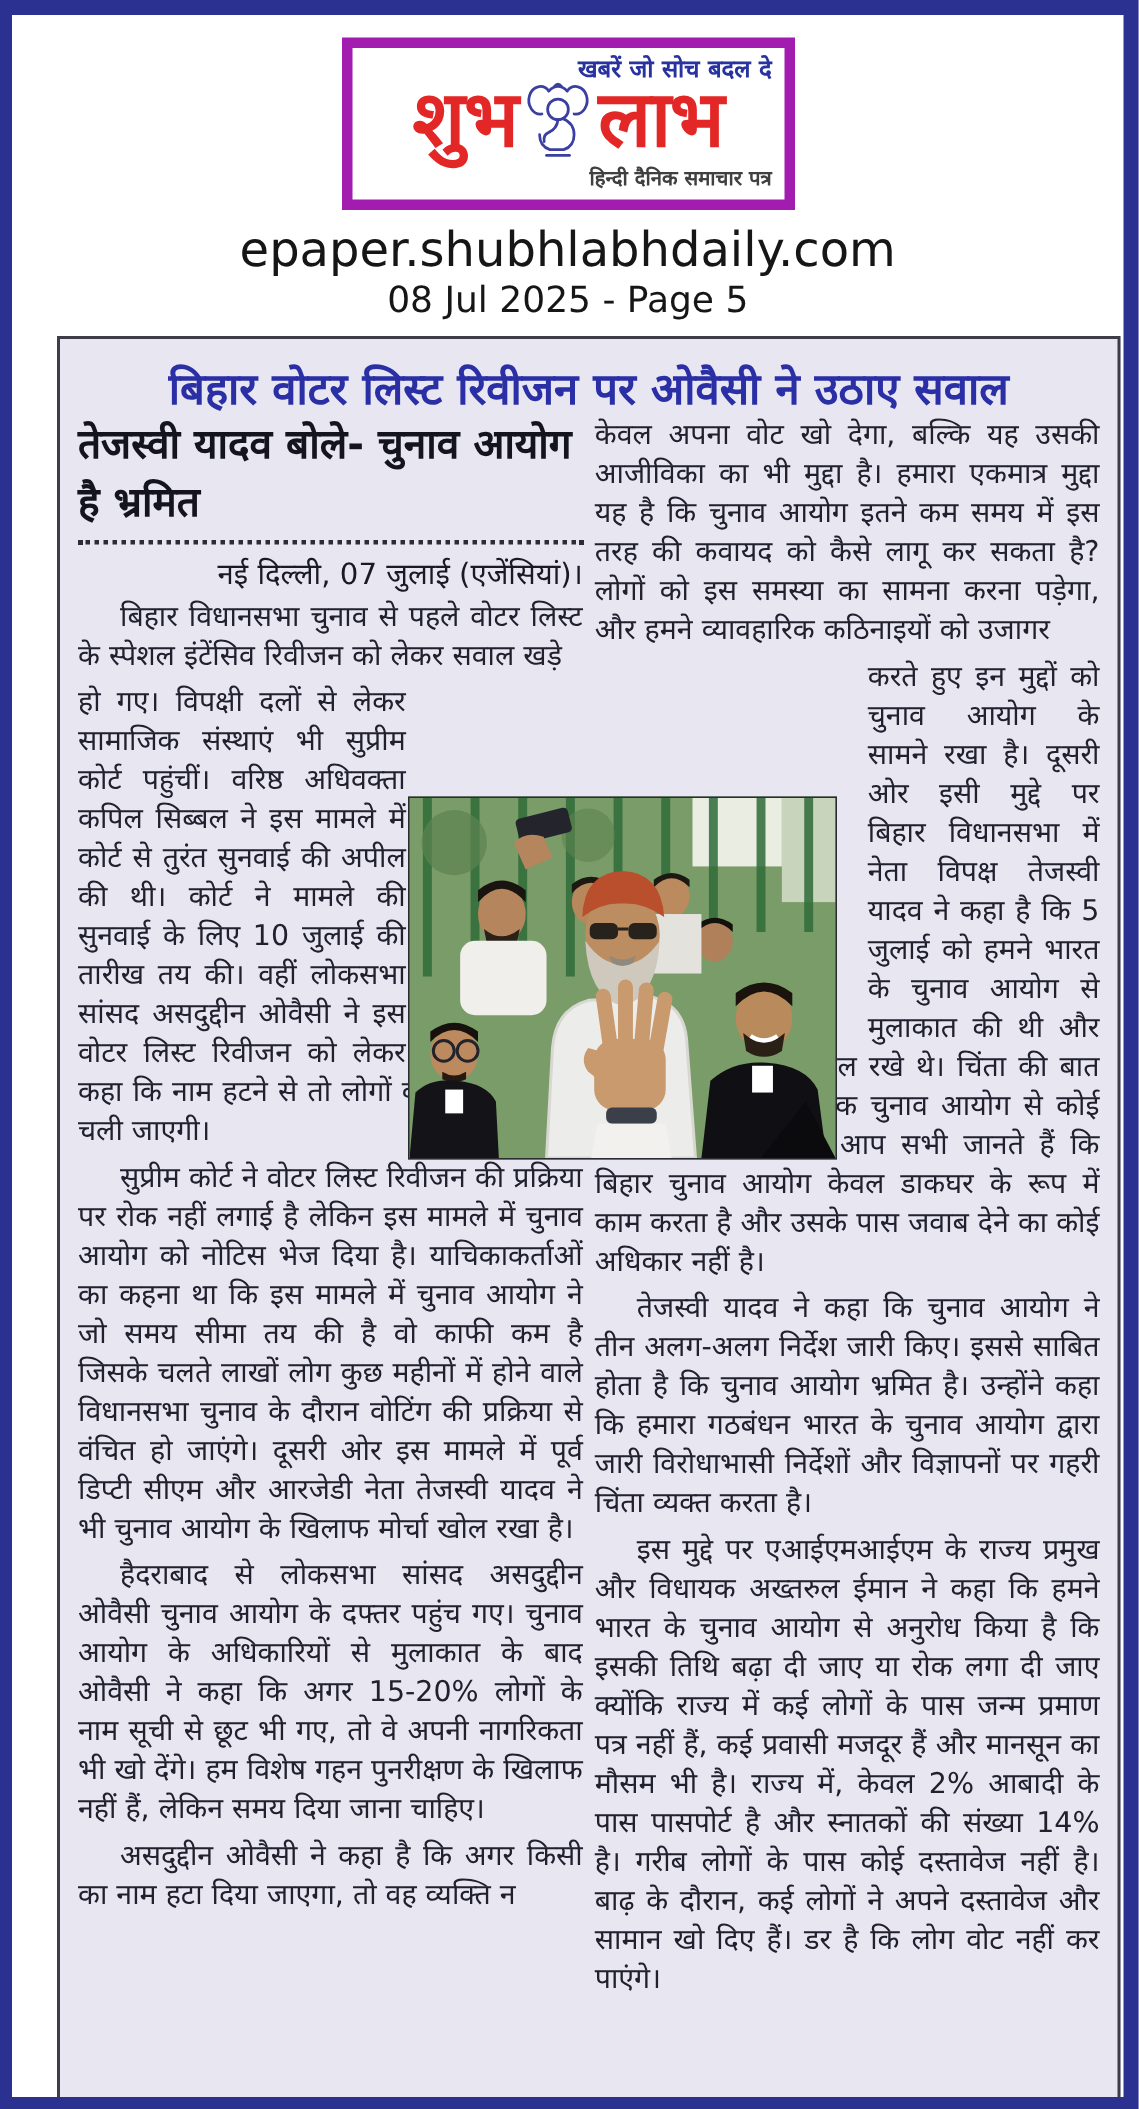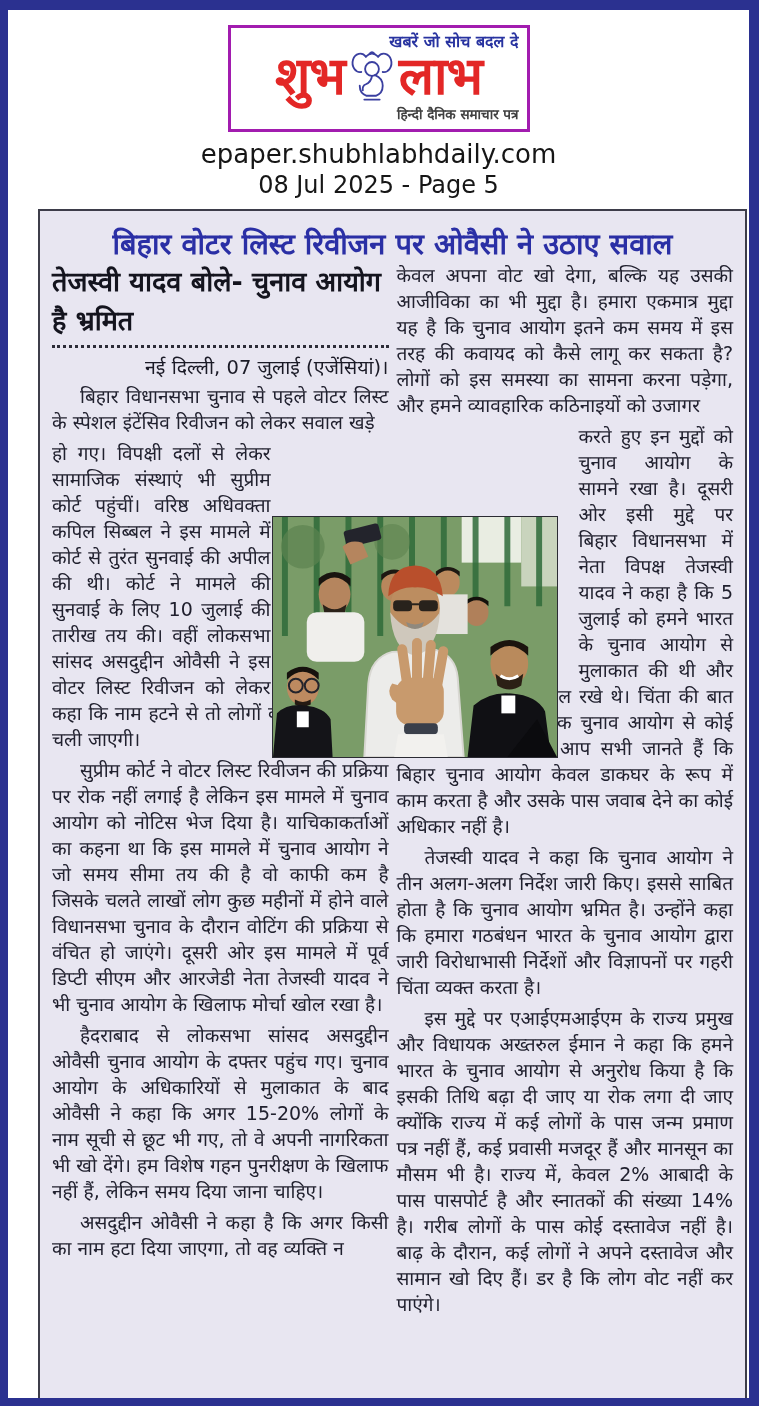--- a/index.html
+++ b/index.html
@@ -14,21 +14,21 @@
     width: 100%; height: 100%;
     background: #ffffff;
     overflow: hidden;
     position: relative;
   }
 
   
   .logo-box {
     width: 302px;
     margin: 15px auto 0;
-    border: 3px solid #a21caf;
+    border: 7px solid #a21caf;
     background: #fff;
     padding: 4px 8px 6px;
   }
   .logo-tagline {
     color: #2833a0;
     font-weight: 700;
     font-size: 16px;
     text-align: right;
     line-height: 1.2;
   }
@@ -49,21 +49,21 @@
   .ganesh { width: 46px; height: 54px; flex: 0 0 auto; }
   .logo-subtitle {
     color: #404040;
     font-weight: 700;
     font-size: 13.5px;
     text-align: right;
     margin-top: 1px;
   }
   .site-line {
     text-align: center;
-    font-size: 26px;
+    font-size: 32px;
     color: #161616;
     margin-top: 8px;
     line-height: 1.15;
   }
   .date-line {
     text-align: center;
     font-size: 24px;
     color: #161616;
     line-height: 1.15;
     margin-top: 2px;

